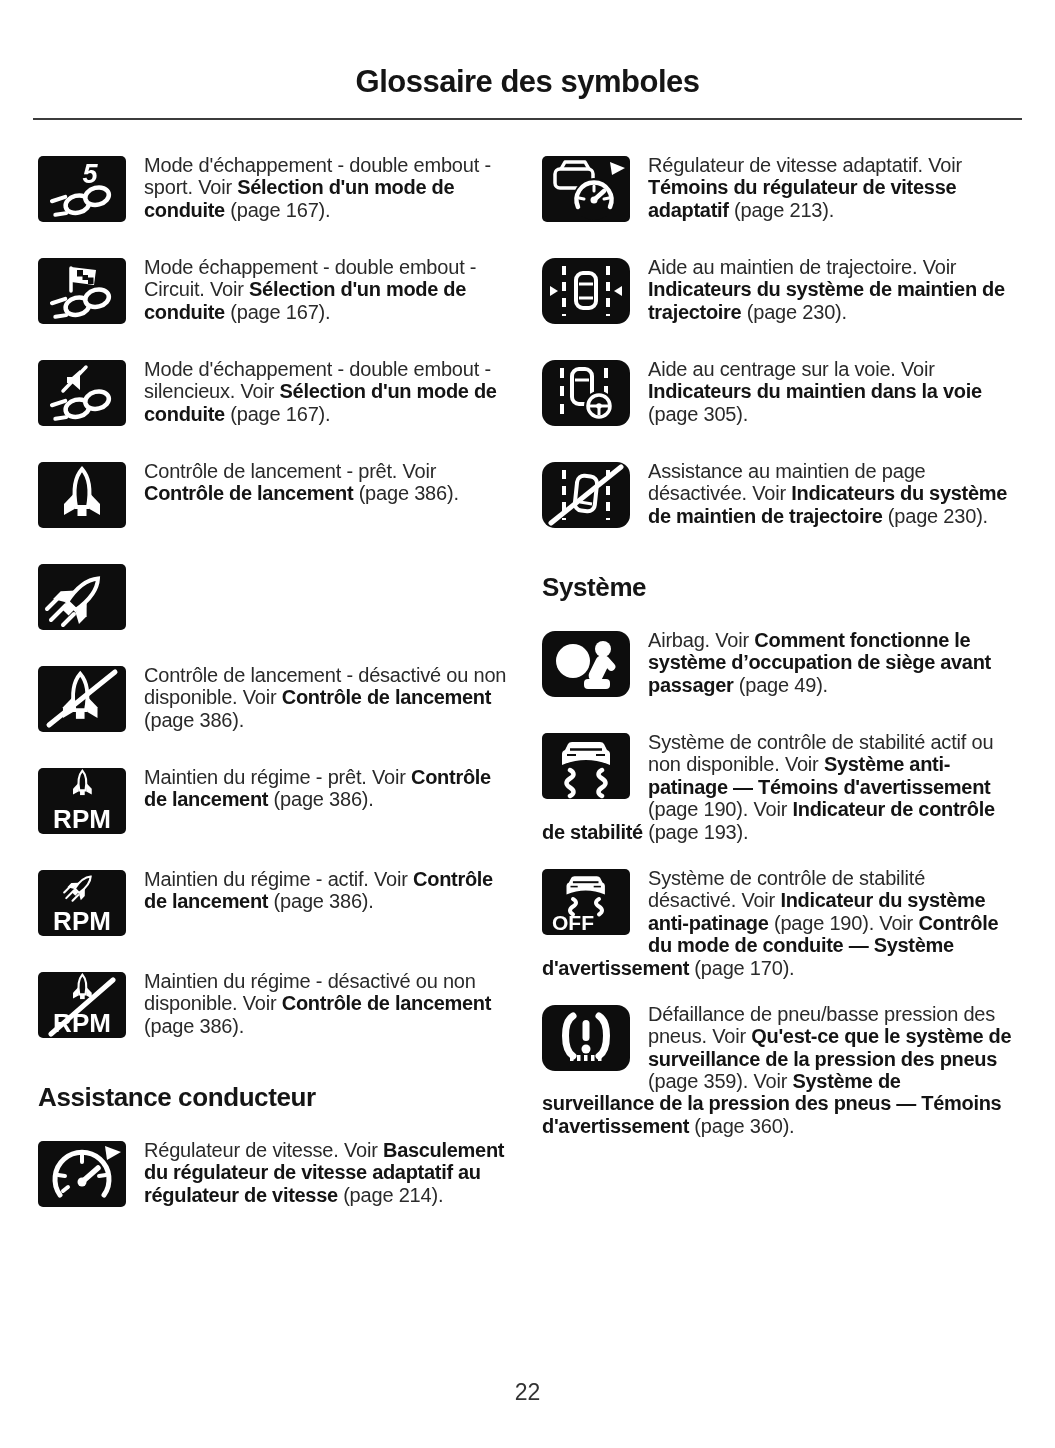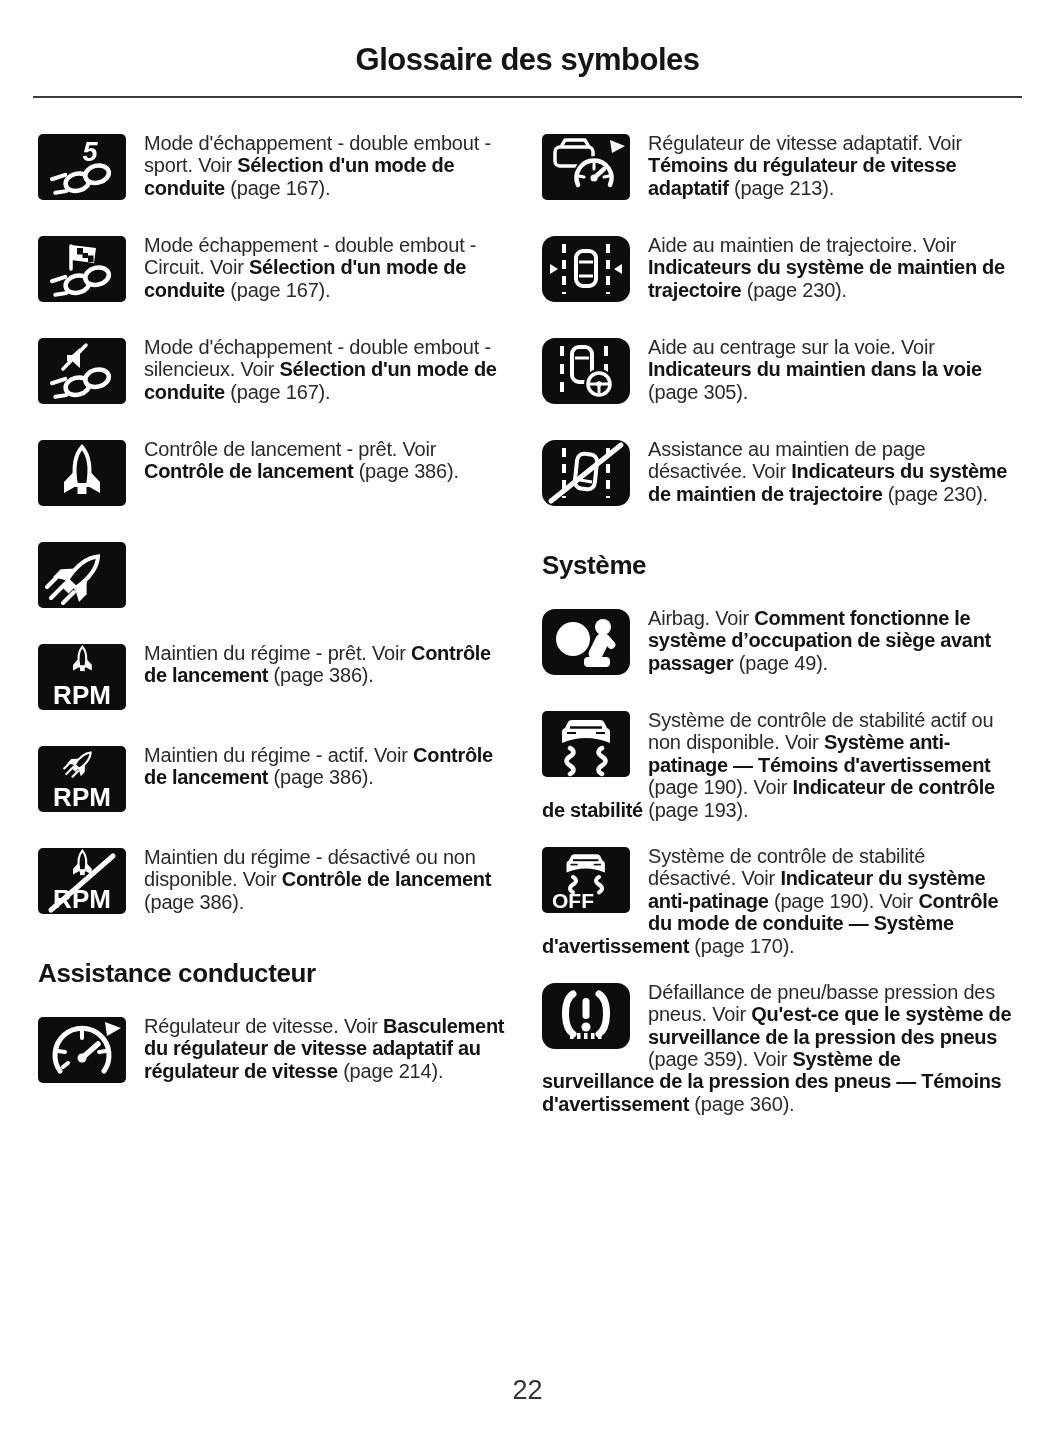--- a/index.html
+++ b/index.html
@@ -8,21 +8,21 @@
     position: relative;
     width: 1055px;
     height: 1448px;
     margin: 0 auto;
     background: #ffffff;
     font-family: "Liberation Sans", sans-serif;
     color: #262626;
     overflow: hidden;
   }
   .page-title {
-    padding-top: 42px;
+    padding-top: 64px;
     text-align: center;
     font-size: 31px;
     font-weight: 800;
     letter-spacing: -0.5px;
     color: #151515;
   }
   .title-rule {
     border: none;
     border-top: 2px solid #3c3c3c;
     margin: 18px 33px 0 33px;
@@ -65,21 +65,21 @@
     font-weight: 800;
     color: #141414;
     letter-spacing: -0.3px;
   }
   .page-footer {
     position: absolute;
     bottom: 42px;
     left: 0;
     width: 100%;
     text-align: center;
-    font-size: 27px;
+    font-size: 23px;
     color: #333333;
   }
 </style>
 </head>
 <body>
 
 <div class="page">
   <h1 class="page-title">Glossaire des symboles</h1>
   <hr class="title-rule">
   <div class="content">
@@ -153,20 +153,34 @@
               </g>
               <path d="M9 45 L22 32" stroke="#ffffff" stroke-width="4" stroke-linecap="round"></path>
               <path d="M13 56 L28 41" stroke="#ffffff" stroke-width="4" stroke-linecap="round"></path>
               <path d="M25 61 L36 50" stroke="#ffffff" stroke-width="4" stroke-linecap="round"></path>
             </svg>
           </span>
         </div>
         <div class="entry">
           <span class="sym">
             <svg viewBox="0 0 88 66" xmlns="http://www.w3.org/2000/svg">
+              <g transform="translate(0 1) scale(0.96)">
+                <path d="M44 7 C51 15 53 29 50 45 L38 45 C35 29 37 15 44 7 Z" fill="#0d0d0d" stroke="#ffffff" stroke-width="4"></path>
+                <path d="M36.5 31 L26 42 L26 53 L36.5 47 Z" fill="#ffffff"></path>
+                <path d="M51.5 31 L62 42 L62 53 L51.5 47 Z" fill="#ffffff"></path>
+                <rect x="39.5" y="46" width="9" height="8" fill="#ffffff"></rect>
+              </g>
+              <path d="M11 59 L77 6" stroke="#ffffff" stroke-width="5" stroke-linecap="round"></path>
+            </svg>
+          </span>
+          <p class="entry-text"><span>Contrôle de lancement - désactivé ou non disponible. Voir </span><b>Contrôle de lancement</b><span> (page 386).</span></p>
+        </div>
+        <div class="entry">
+          <span class="sym">
+            <svg viewBox="0 0 88 66" xmlns="http://www.w3.org/2000/svg">
               <g transform="translate(21.5 -1) scale(0.52)">
                 <path d="M44 7 C51 15 53 29 50 45 L38 45 C35 29 37 15 44 7 Z" fill="#0d0d0d" stroke="#ffffff" stroke-width="4"></path>
                 <path d="M36.5 31 L26 42 L26 53 L36.5 47 Z" fill="#ffffff"></path>
                 <path d="M51.5 31 L62 42 L62 53 L51.5 47 Z" fill="#ffffff"></path>
                 <rect x="39.5" y="46" width="9" height="8" fill="#ffffff"></rect>
               </g>
               <text x="44" y="60" font-size="26" font-weight="bold" fill="#ffffff" text-anchor="middle" font-family="Liberation Sans, sans-serif">RPM</text>
             </svg>
           </span>
           <p class="entry-text"><span>Maintien du régime - prêt.  Voir </span><b>Contrôle de lancement</b><span> (page 386).</span></p>

